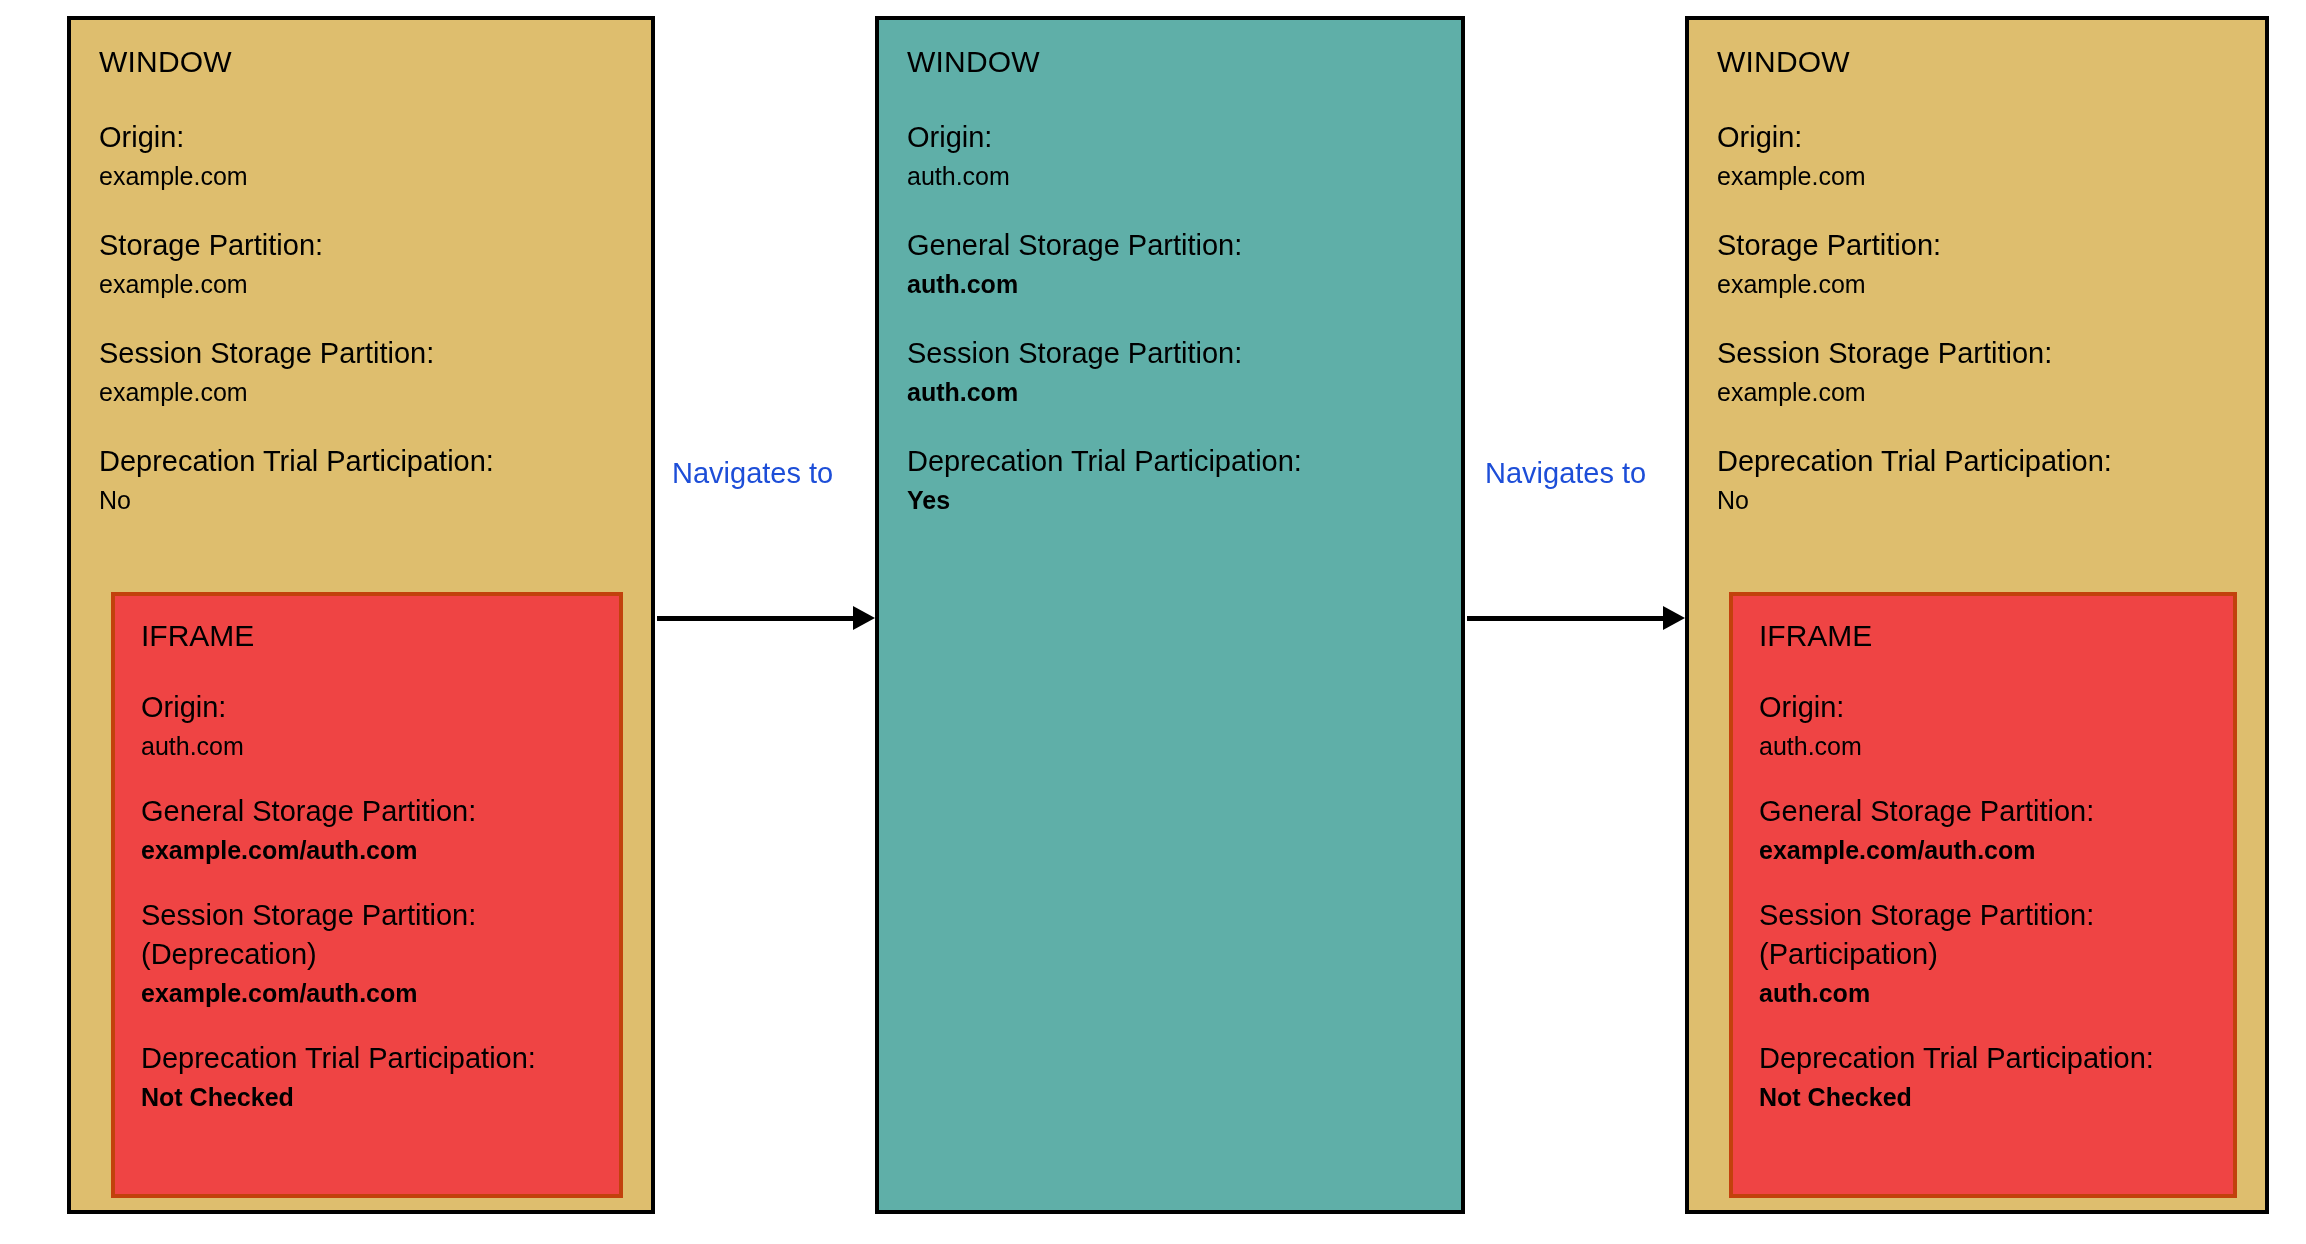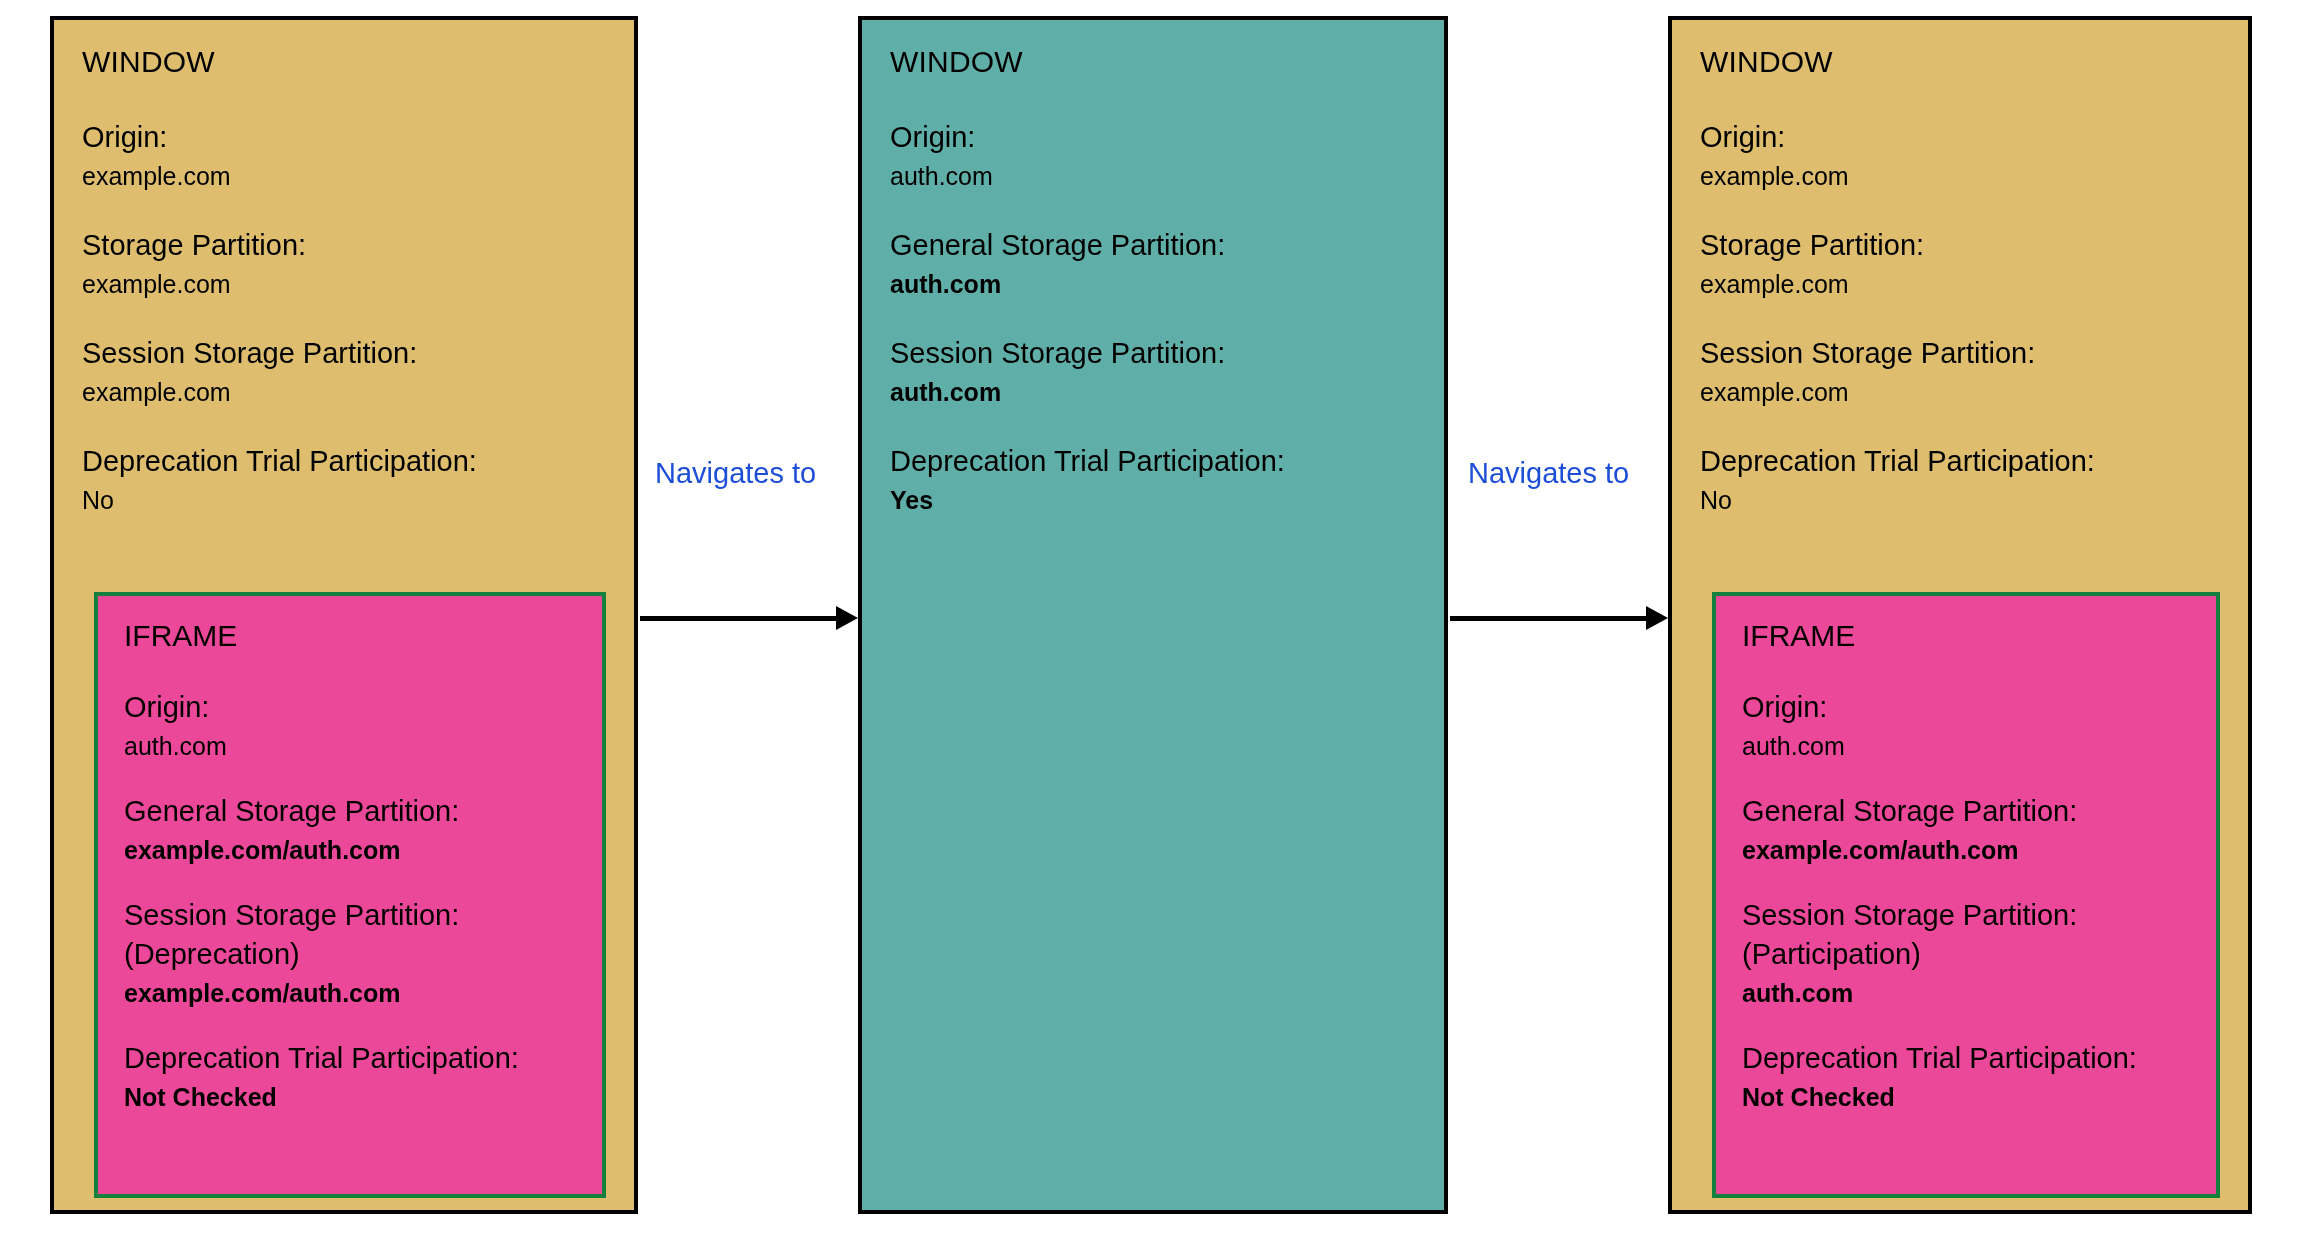--- a/index.html
+++ b/index.html
@@ -11,21 +11,21 @@
     width: 2306px;
     height: 1244px;
     position: relative;
     font-family: "Liberation Sans", sans-serif;
     color: #000000;
     overflow: hidden;
   }
 
   .stage {
     position: absolute;
-    left: 0; top: 0;
+    left: 17px; top: 0;
     width: 1910px;
     height: 1244px;
   }
 
   
   .panel {
     position: absolute;
     border: 4px solid #000000;
     box-sizing: border-box;
   }
@@ -73,22 +73,22 @@
     line-height: 39px;
     white-space: nowrap;
   }
   .field-value.bold {
     font-weight: bold;
   }
 
   
   .iframe-box {
     position: absolute;
-    background: #ec4899;
-    border: 4px solid #15803d;
+    background: #ef4444;
+    border: 4px solid #c2410c;
     box-sizing: border-box;
   }
   #iframe-1 { left: 40px; top: 572px; width: 512px; height: 606px; }
   #iframe-3 { left: 40px; top: 572px; width: 508px; height: 606px; }
 
   .iframe-title {
     position: absolute;
     left: 26px;
     top: 22px;
     font-size: 30px;

